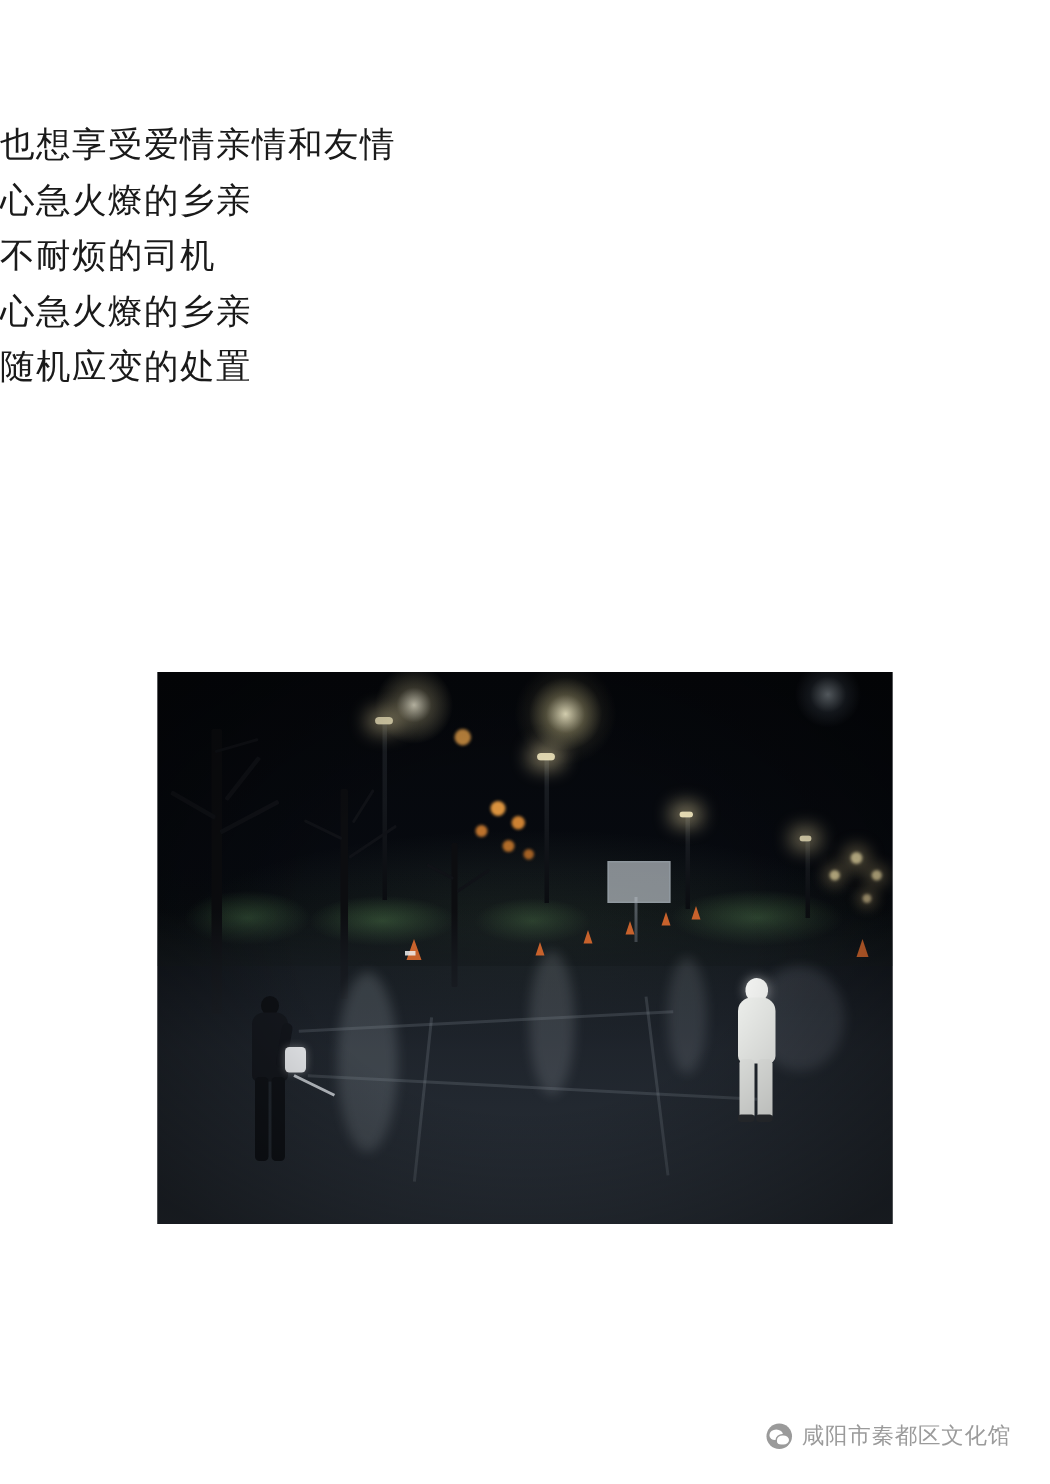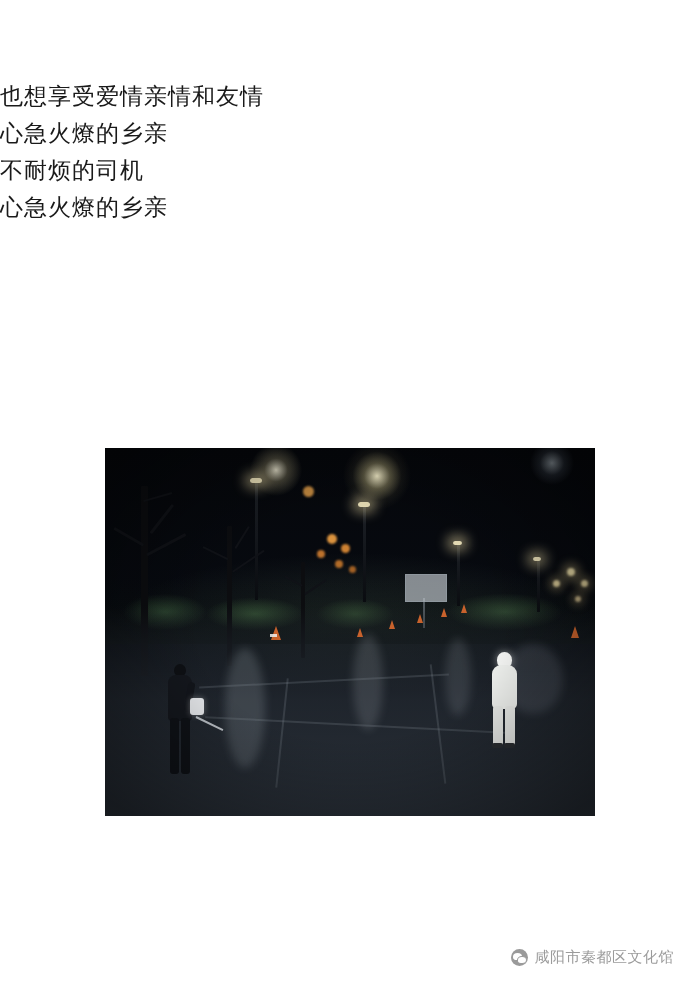--- a/index.html
+++ b/index.html
@@ -208,20 +208,21 @@
   }
 </style>
 </head>
 <body>
 
 <div class="poem">
   <div class="poem-line">也想享受爱情亲情和友情</div>
   <div class="poem-line">心急火燎的乡亲</div>
   <div class="poem-line">不耐烦的司机</div>
   <div class="poem-line">心急火燎的乡亲</div>
+  <div class="poem-line">随机应变的处置</div>
 </div>
 
 <div class="photo-wrap">
   <div class="photo">
 
     <div class="horizon"></div>
 
     <div class="sign-pole"></div>
     <div class="signboard"></div>
 

